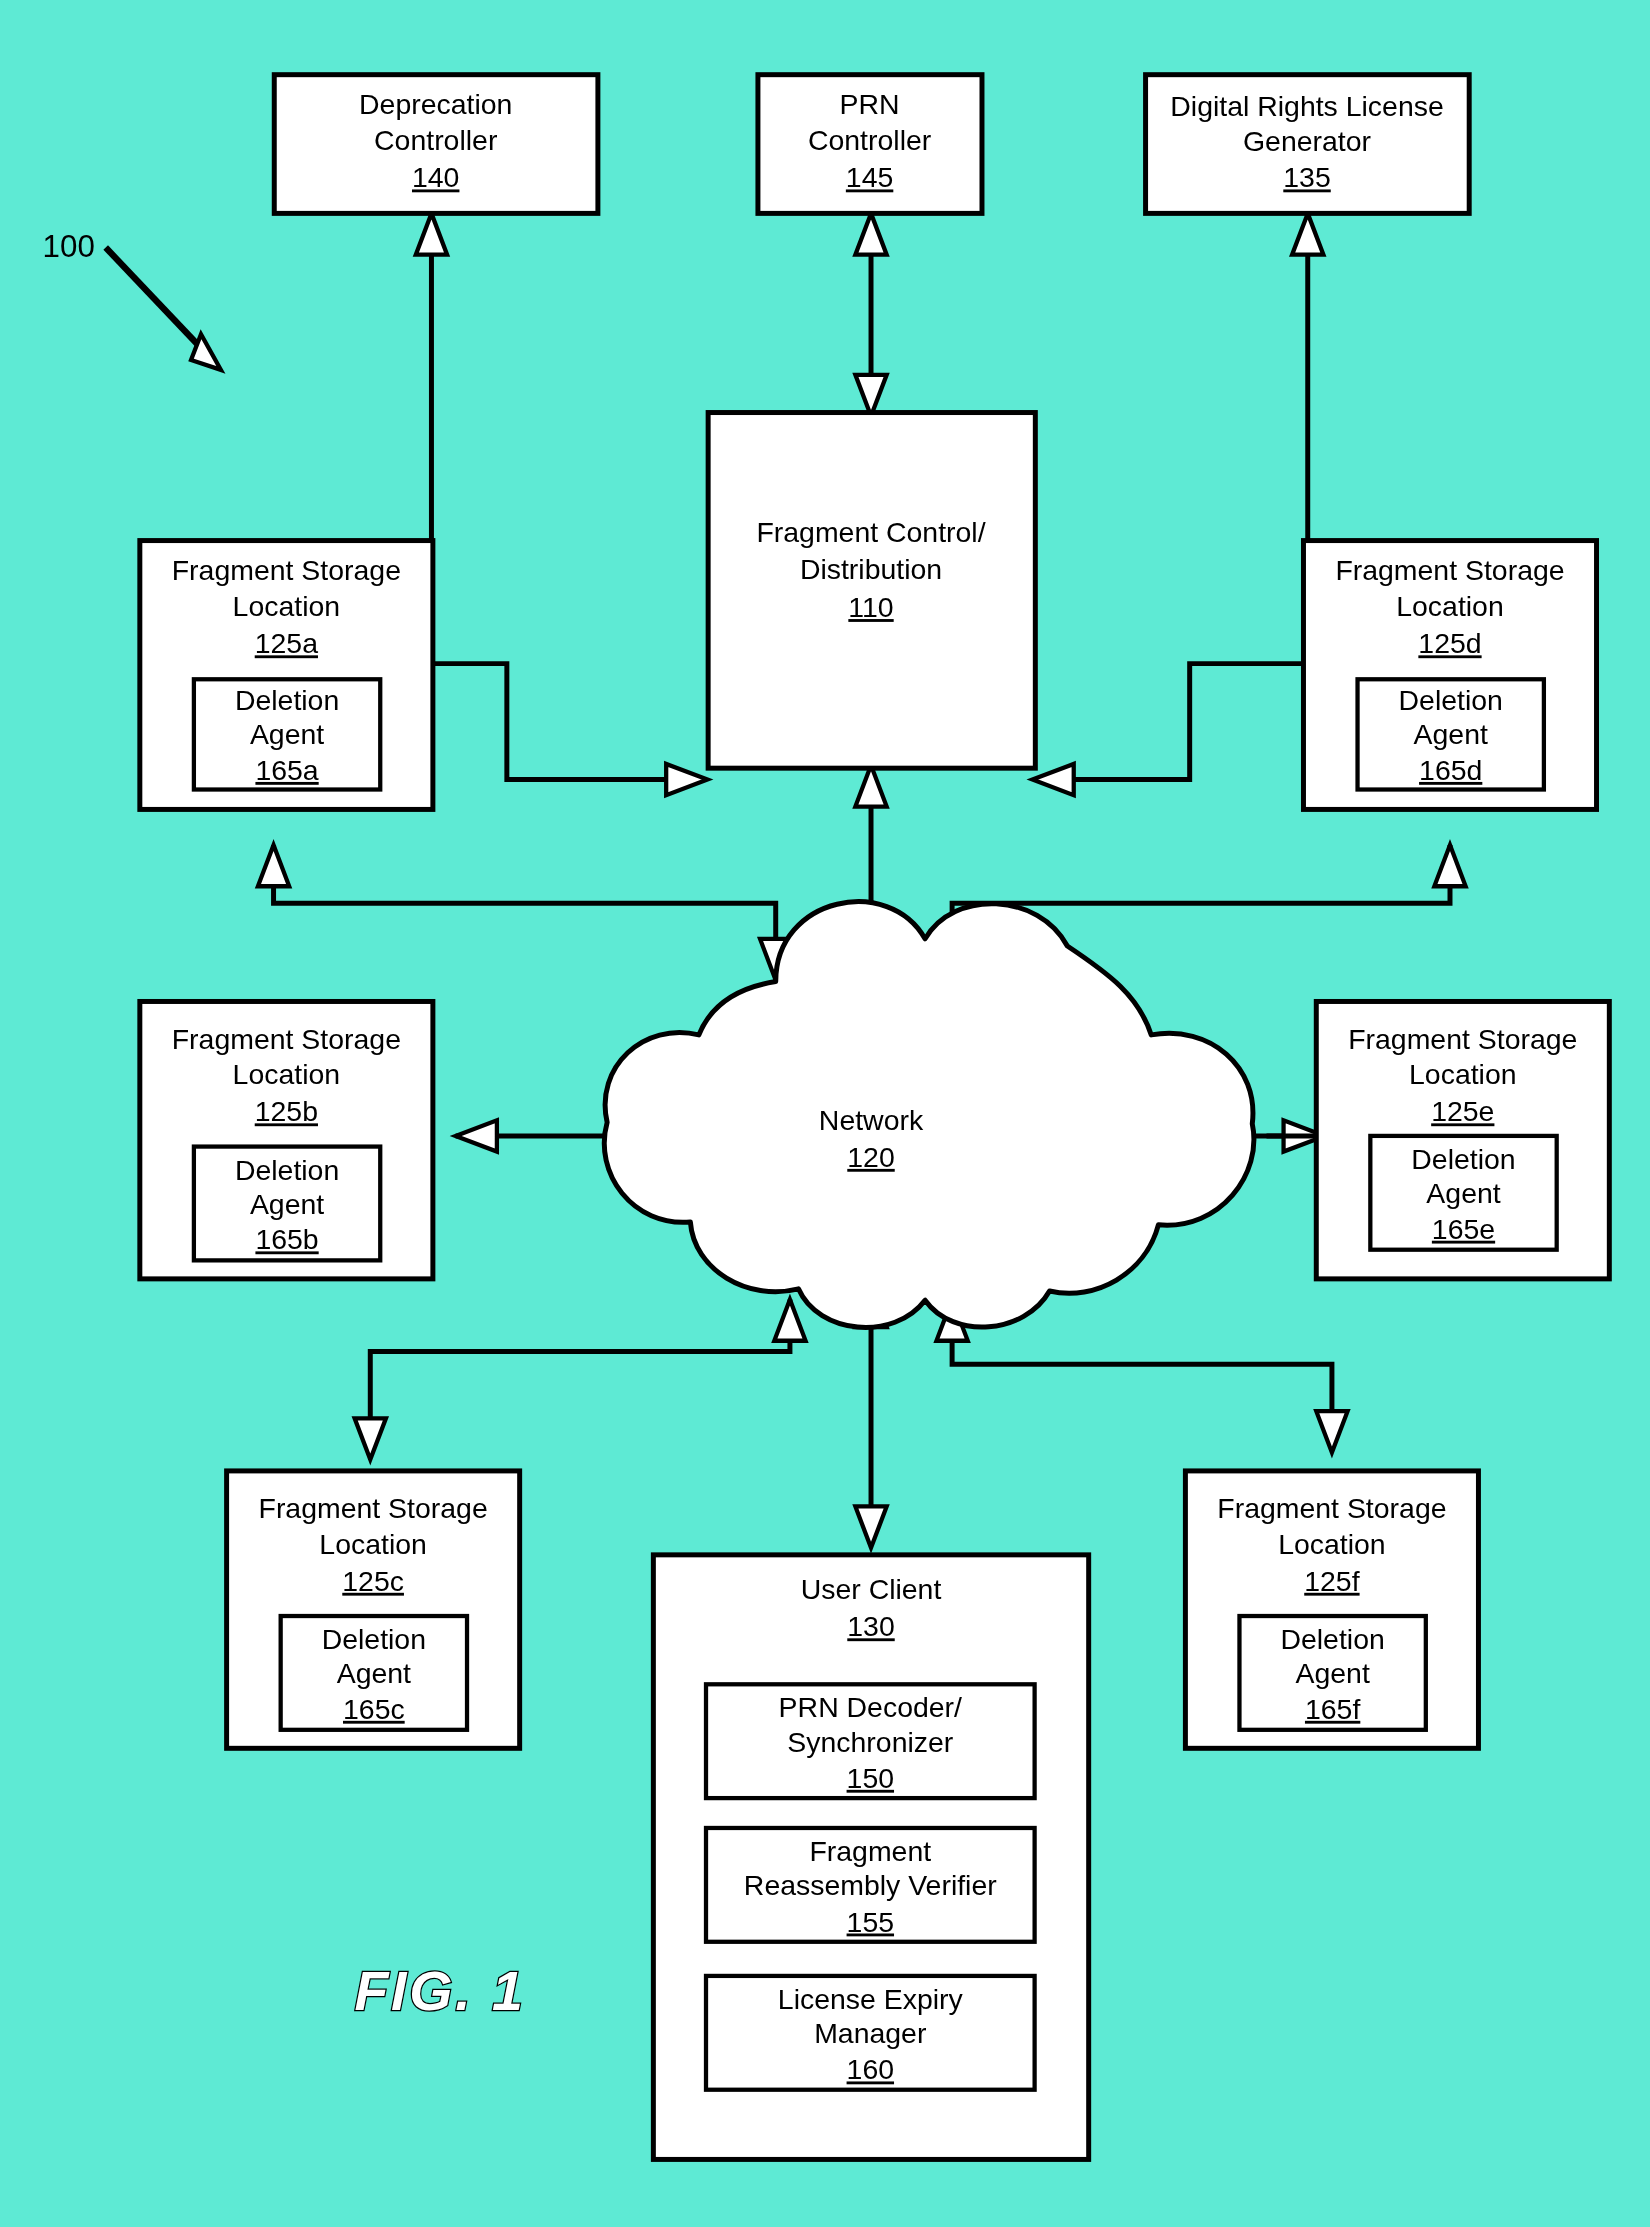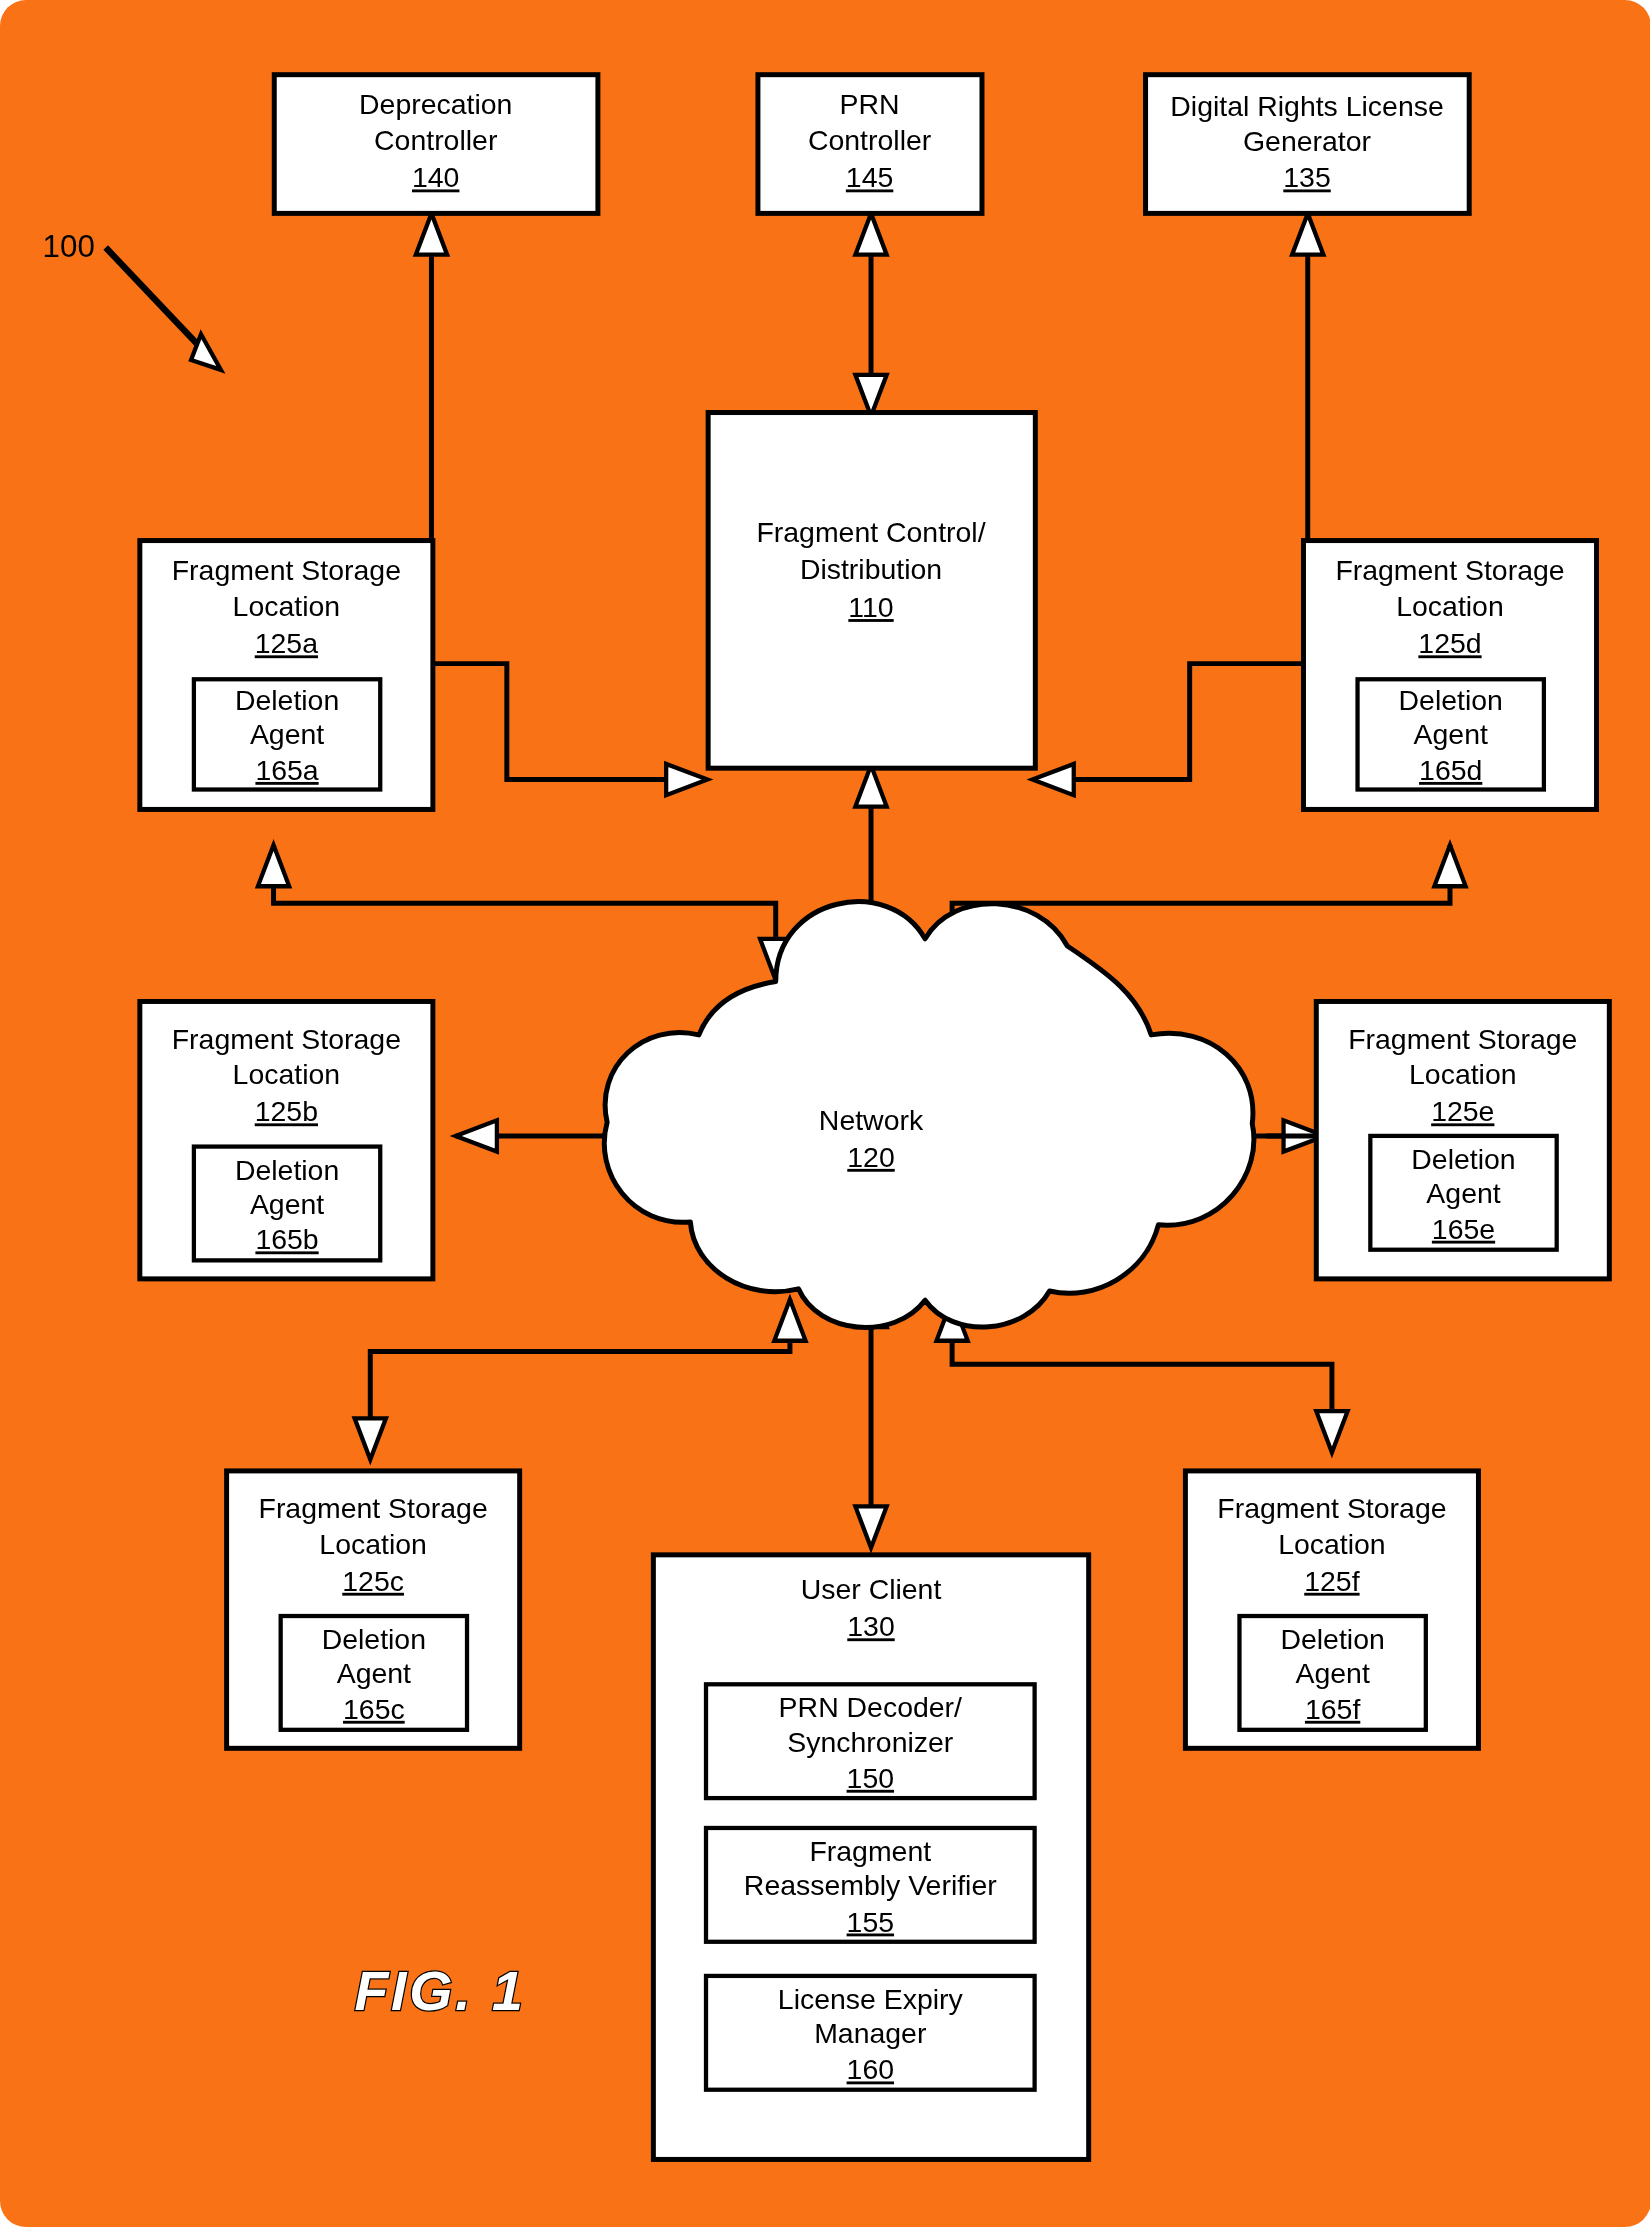--- a/index.html
+++ b/index.html
@@ -9,23 +9,22 @@
     background: #ffffff;
   }
   body {
     font-family: "Liberation Sans", sans-serif;
     color: #000000;
   }
   #figure-root {
     position: relative;
     width: 1651px;
     height: 2227px;
-    background: #f97316;
+    background: #5eead4;
     overflow: hidden;
-    border-radius: 26px;
   }
   svg#figure-svg {
     position: absolute;
     left: 0;
     top: 0;
     width: 1651px;
     height: 2227px;
     display: block;
   }
   .box-rect {

